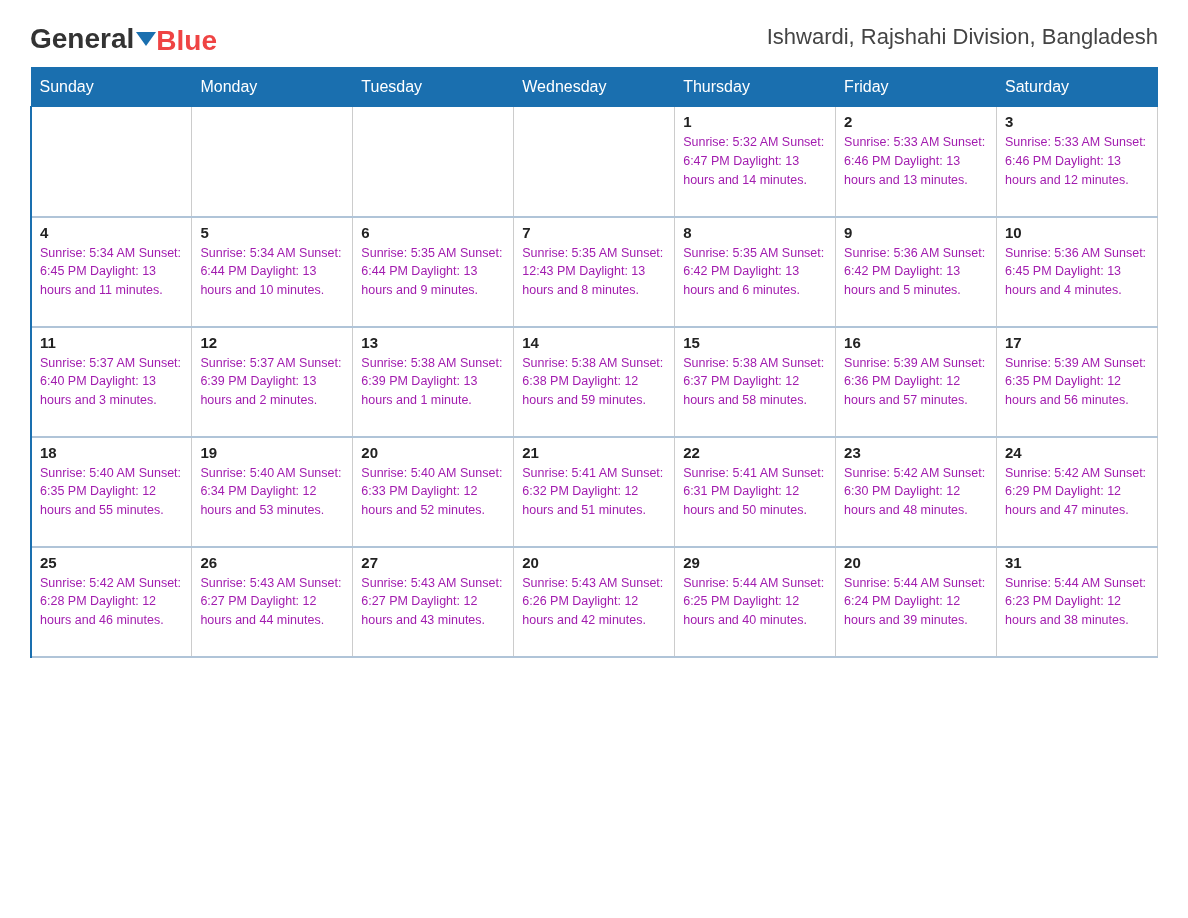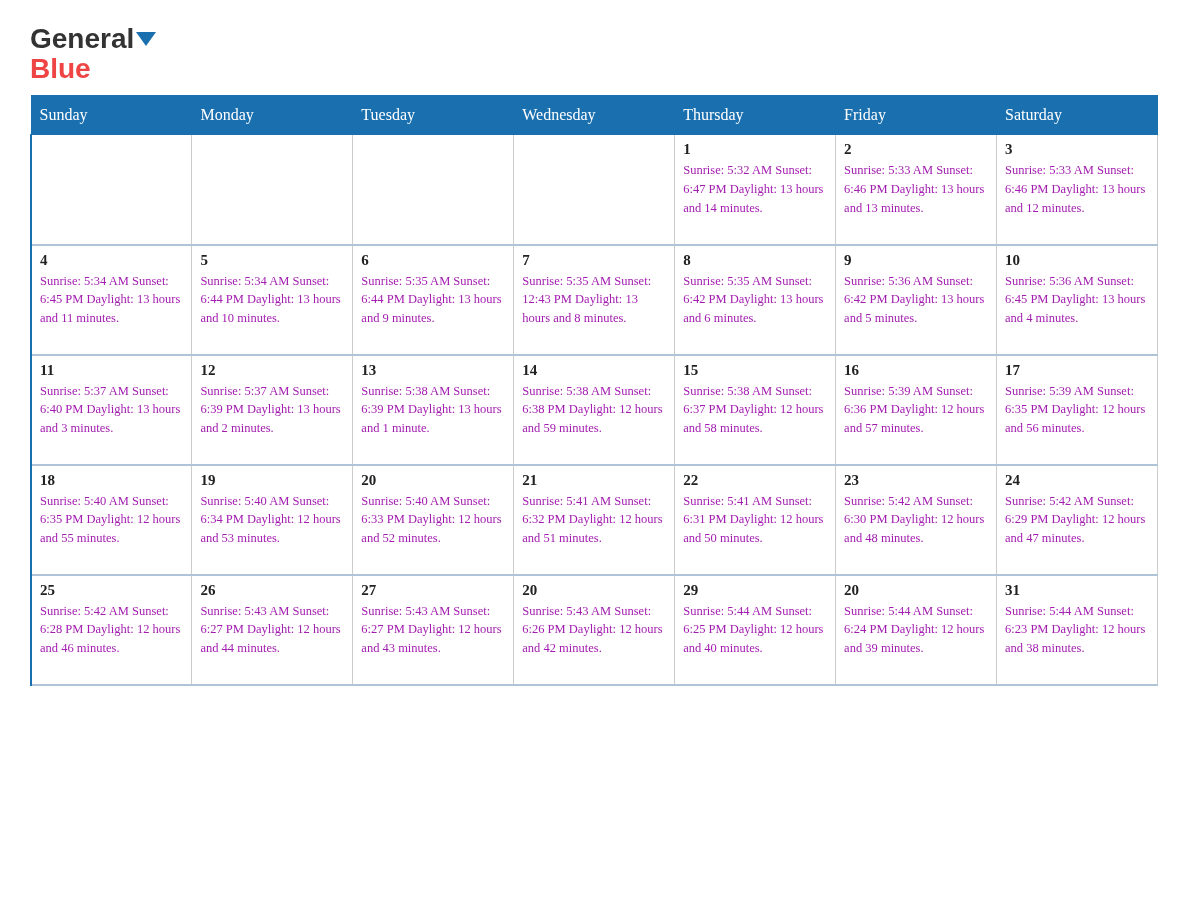--- a/index.html
+++ b/index.html
@@ -11,21 +11,21 @@
       padding: 20px 30px;
     }
     .header {
       display: flex;
       justify-content: space-between;
       align-items: flex-start;
       margin-bottom: 10px;
     }
     .logo {
       display: flex;
-      flex-direction: column;
+      flex-direction: row;
       align-items: flex-start;
       padding-top: 5px;
     }
     .logo-text {
       font-size: 28px;
       font-weight: bold;
       color: #333;
       line-height: 1;
     }
     .logo-triangle {
@@ -59,21 +59,20 @@
     }
     .location {
       font-size: 22px;
       color: #444;
       margin-top: 4px;
     }
     .calendar {
       width: 100%;
       border-collapse: collapse;
       margin-top: 8px;
-      font-family: Liberation Serif, serif;
     }
     .calendar th {
       background: #1a6faf;
       color: #fff;
       padding: 10px 8px;
       text-align: left;
       font-size: 16px;
       font-weight: normal;
       border: 1px solid #1a6faf;
     }
@@ -118,20 +117,21 @@
   <div class="logo">
     <div class="logo-line">
       <span class="logo-text">General</span>
       <span class="logo-triangle"></span>
     </div>
     <div>
       <span class="logo-blue-text">Blue</span>
     </div>
   </div>
   <div class="title-section">
+    <div class="location">Ishwardi, Rajshahi Division, Bangladesh</div>
   </div>
 </div>
 
 <table class="calendar">
   <thead>
     <tr>
       <th>Sunday</th>
       <th>Monday</th>
       <th>Tuesday</th>
       <th>Wednesday</th>

